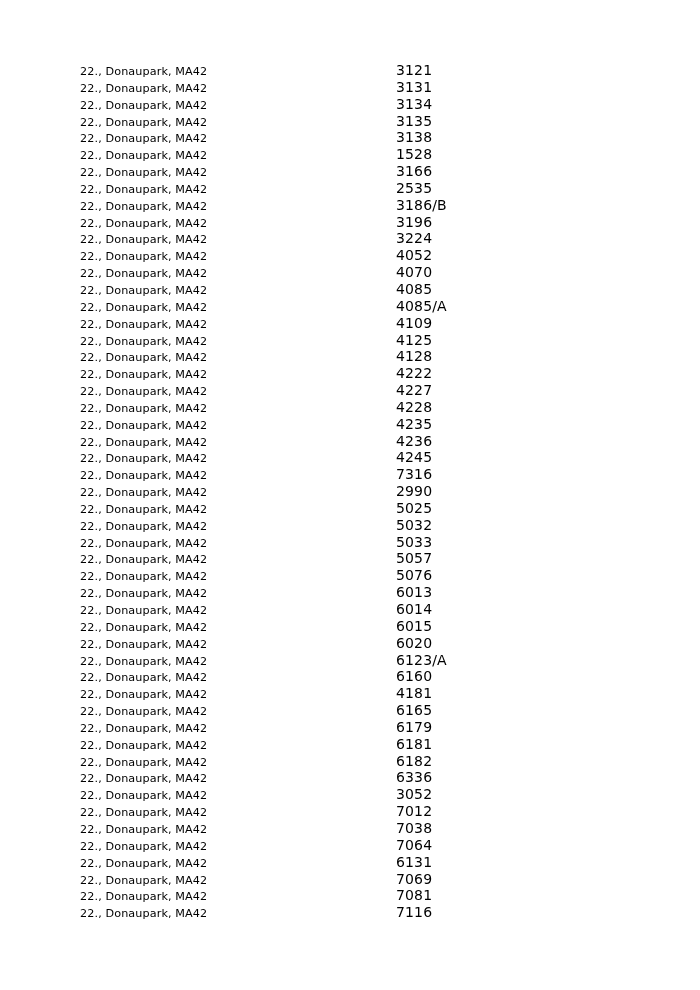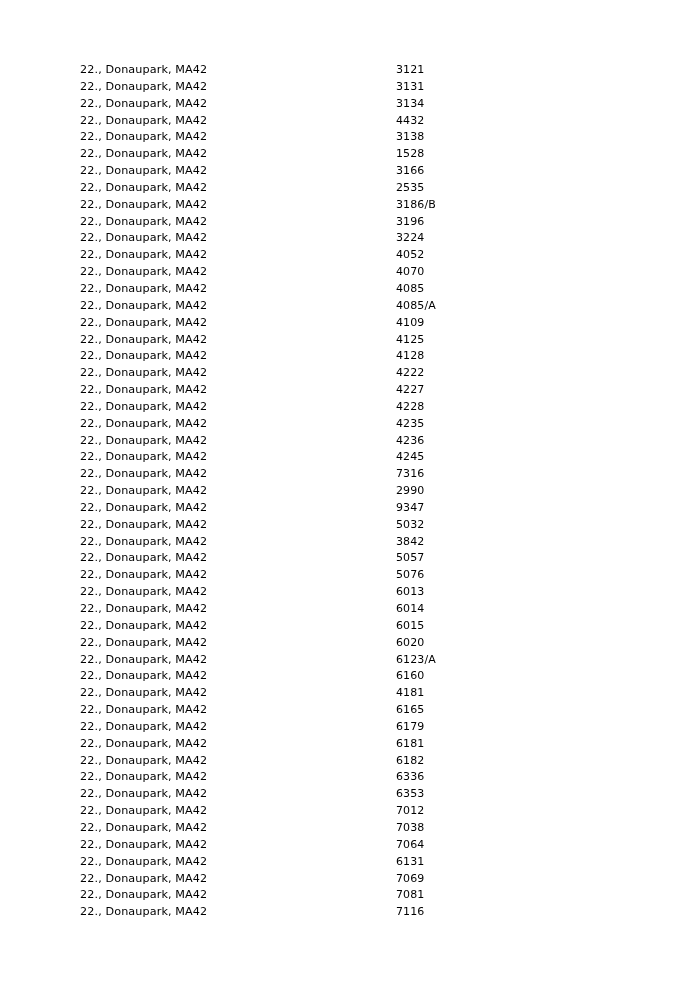--- a/index.html
+++ b/index.html
@@ -37,21 +37,21 @@
   }
   .col-location {
     width: 316px;
     flex: 0 0 316px;
     font-size: 11.2px;
     letter-spacing: 0.01em;
     color: #000000;
   }
   .col-id {
     flex: 0 0 auto;
-    font-size: 11px;
+    font-size: 14px;
     letter-spacing: 0.01em;
     color: #000000;
   }
 </style>
 </head>
 <body>
 
 <div class="page">
   <div class="record-list">
       <div class="record-row">
@@ -61,21 +61,21 @@
       <div class="record-row">
         <span class="col-location">22., Donaupark, MA42</span>
         <span class="col-id">3131</span>
       </div>
       <div class="record-row">
         <span class="col-location">22., Donaupark, MA42</span>
         <span class="col-id">3134</span>
       </div>
       <div class="record-row">
         <span class="col-location">22., Donaupark, MA42</span>
-        <span class="col-id">4432</span>
+        <span class="col-id">3135</span>
       </div>
       <div class="record-row">
         <span class="col-location">22., Donaupark, MA42</span>
         <span class="col-id">3138</span>
       </div>
       <div class="record-row">
         <span class="col-location">22., Donaupark, MA42</span>
         <span class="col-id">1528</span>
       </div>
       <div class="record-row">
@@ -153,29 +153,29 @@
       <div class="record-row">
         <span class="col-location">22., Donaupark, MA42</span>
         <span class="col-id">7316</span>
       </div>
       <div class="record-row">
         <span class="col-location">22., Donaupark, MA42</span>
         <span class="col-id">2990</span>
       </div>
       <div class="record-row">
         <span class="col-location">22., Donaupark, MA42</span>
-        <span class="col-id">9347</span>
+        <span class="col-id">5025</span>
       </div>
       <div class="record-row">
         <span class="col-location">22., Donaupark, MA42</span>
         <span class="col-id">5032</span>
       </div>
       <div class="record-row">
         <span class="col-location">22., Donaupark, MA42</span>
-        <span class="col-id">3842</span>
+        <span class="col-id">5033</span>
       </div>
       <div class="record-row">
         <span class="col-location">22., Donaupark, MA42</span>
         <span class="col-id">5057</span>
       </div>
       <div class="record-row">
         <span class="col-location">22., Donaupark, MA42</span>
         <span class="col-id">5076</span>
       </div>
       <div class="record-row">
@@ -221,21 +221,21 @@
       <div class="record-row">
         <span class="col-location">22., Donaupark, MA42</span>
         <span class="col-id">6182</span>
       </div>
       <div class="record-row">
         <span class="col-location">22., Donaupark, MA42</span>
         <span class="col-id">6336</span>
       </div>
       <div class="record-row">
         <span class="col-location">22., Donaupark, MA42</span>
-        <span class="col-id">6353</span>
+        <span class="col-id">3052</span>
       </div>
       <div class="record-row">
         <span class="col-location">22., Donaupark, MA42</span>
         <span class="col-id">7012</span>
       </div>
       <div class="record-row">
         <span class="col-location">22., Donaupark, MA42</span>
         <span class="col-id">7038</span>
       </div>
       <div class="record-row">

